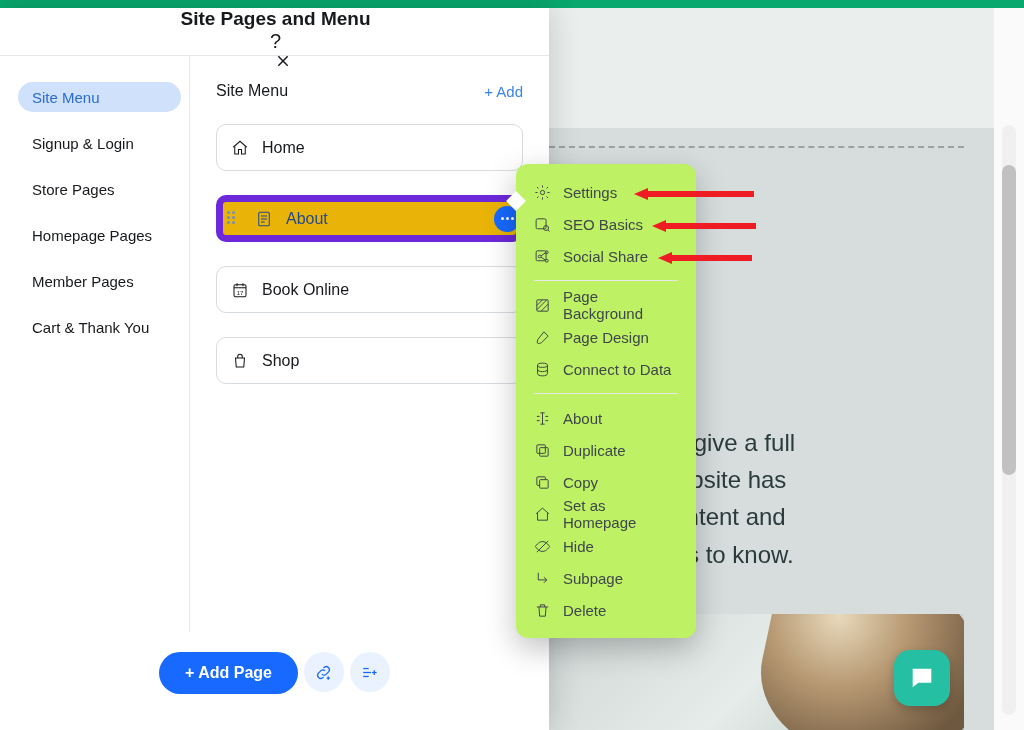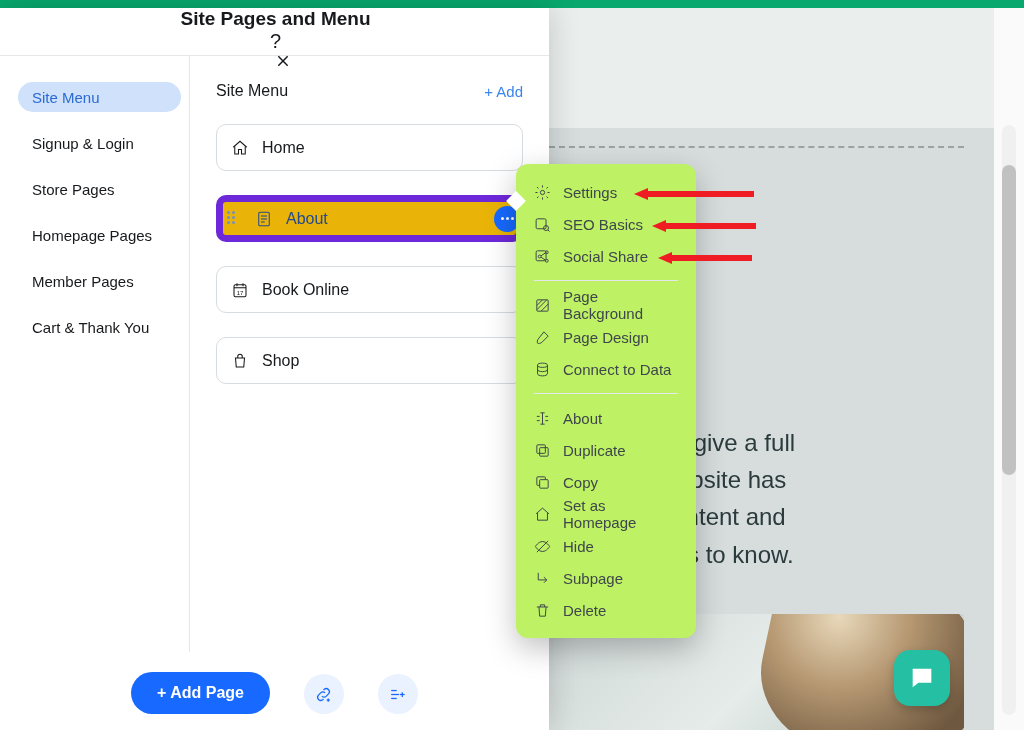--- a/index.html
+++ b/index.html
@@ -76,21 +76,21 @@
   .ctx .notch { position:absolute; top:30px; left:-7px; width:14px; height:14px; background:#fff; transform:rotate(45deg); }
   .ctx-item { height:32px; display:flex; align-items:center; gap:12px; padding:0 18px; color:#3f464c; font-size:15px; cursor:pointer; }
   .ctx-item svg { width:17px; height:17px; fill:none; stroke:#3f464c; stroke-width:1.4; flex-shrink:0; }
   .ctx-sep { height:1px; background:#e5e8ea; margin:8px 18px; }
 
   
   .arrow { position:absolute; height:14px; z-index:50; }
   .arrow svg { display:block; }
 
   
-  .panel-footer { padding:20px 0 16px 0; display:flex; align-items:flex-end; justify-content:center; gap:34px; }
+  .panel-footer { padding:20px 0 36px 0; display:flex; align-items:flex-start; justify-content:center; gap:6px; }
   .add-page { height:42px; padding:0 26px; border-radius:22px; background:#1769ff; color:#fff; font-size:16px; font-weight:600; display:flex; align-items:center; cursor:pointer; }
   .round-ico { width:40px; height:40px; border-radius:50%; background:#eaf2ff; display:flex; align-items:center; justify-content:center; cursor:pointer; }
   .round-ico svg { width:19px; height:19px; fill:none; stroke:#1769ff; stroke-width:1.6; }
 
 </style>
 </head>
 <body>
 
 <div class="topbar"></div>
 <div class="site-bg">

